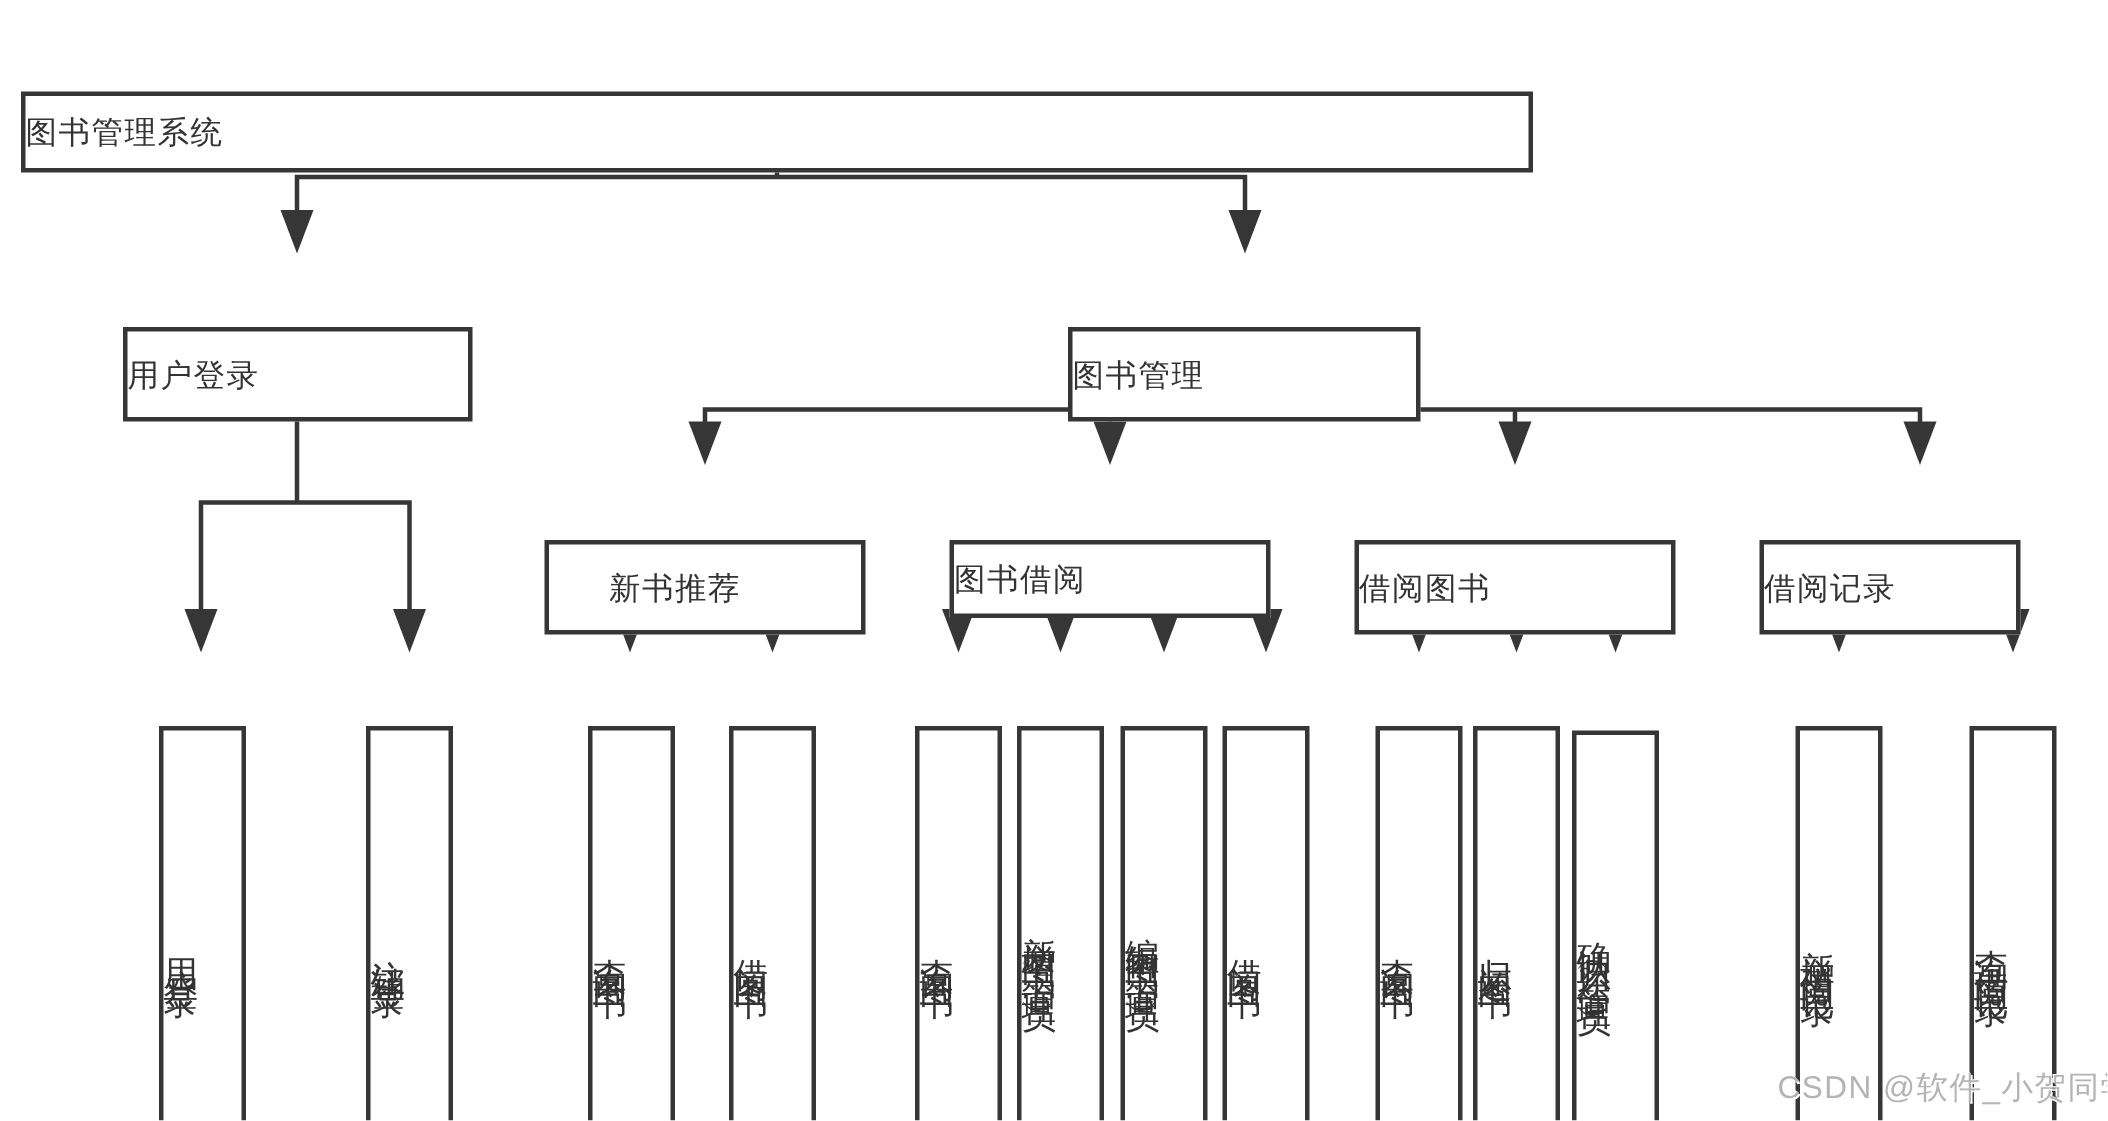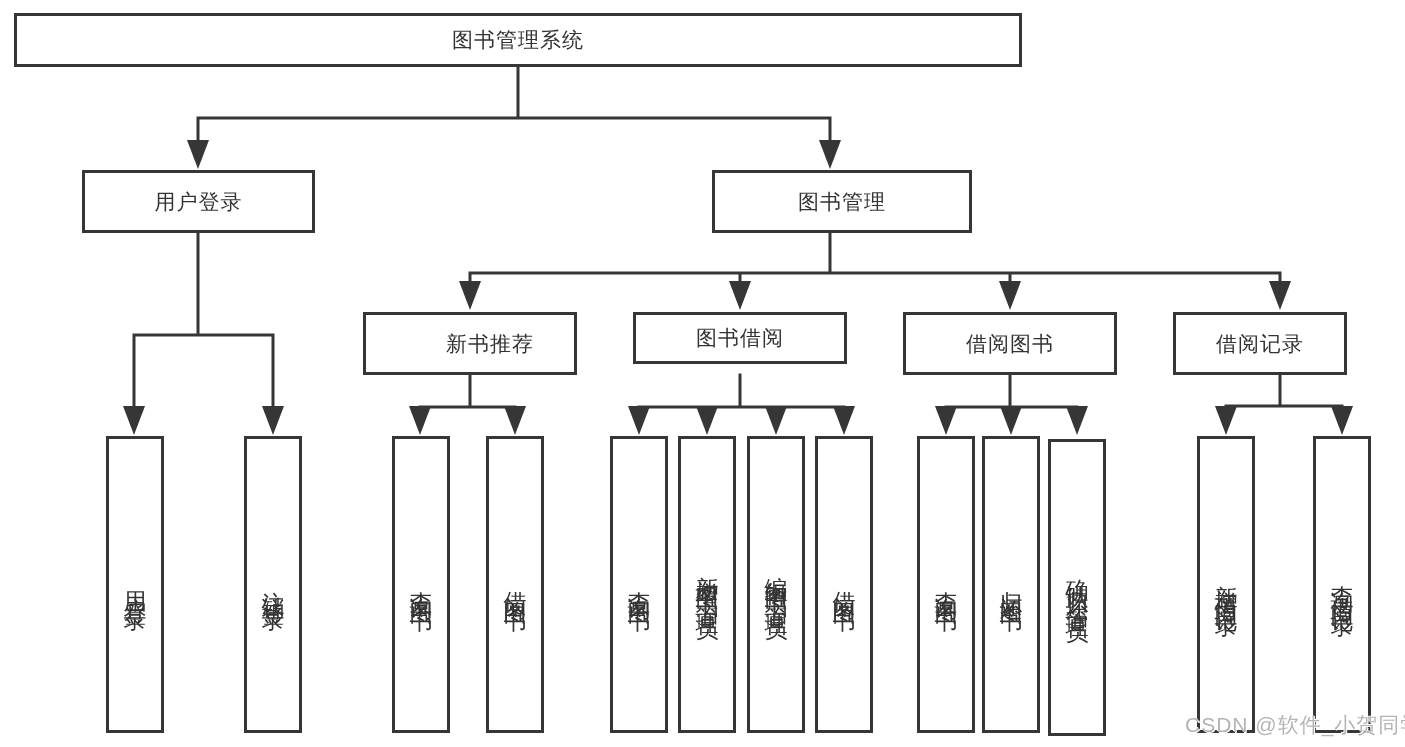--- a/index.html
+++ b/index.html
@@ -16,22 +16,23 @@
     left: 0; top: 0;
     width: 1405px; height: 747px;
   }
   .node {
     position: absolute;
     box-sizing: border-box;
     border: 3px solid #363636;
     background: #ffffff;
     display: flex;
     align-items: center;
-    justify-content: center;
+    justify-content: flex-start;
     color: #333333;
+    margin-top: 48px;
   }
   .hlabel {
     font-size: 21px;
     letter-spacing: 1px;
     color: #333333;
     white-space: nowrap;
   }
   .vtext {
     writing-mode: vertical-rl;
     text-orientation: mixed;
@@ -98,21 +99,21 @@
     </g>
   </svg>
 
   <div class="node" style="left:14px; top:13px; width:1008px; height:54px;">
     <span class="hlabel">图书管理系统</span>
   </div>
 
   <div class="node" style="left:82px; top:170px; width:233px; height:63px;">
     <span class="hlabel">用户登录</span>
   </div>
-  <div class="node" style="left:712px; top:170px; width:260px; height:63px;">
+  <div class="node" style="left:712px; top:170px; width:235px; height:63px;">
     <span class="hlabel">图书管理</span>
   </div>
 
   <div class="node" style="left:363px; top:312px; width:214px; height:63px;padding-left:40px;">
     <span class="hlabel">新书推荐</span>
   </div>
   <div class="node" style="left:633px; top:312px; width:214px; height:52px;">
     <span class="hlabel">图书借阅</span>
   </div>
   <div class="node" style="left:903px; top:312px; width:214px; height:63px;">

